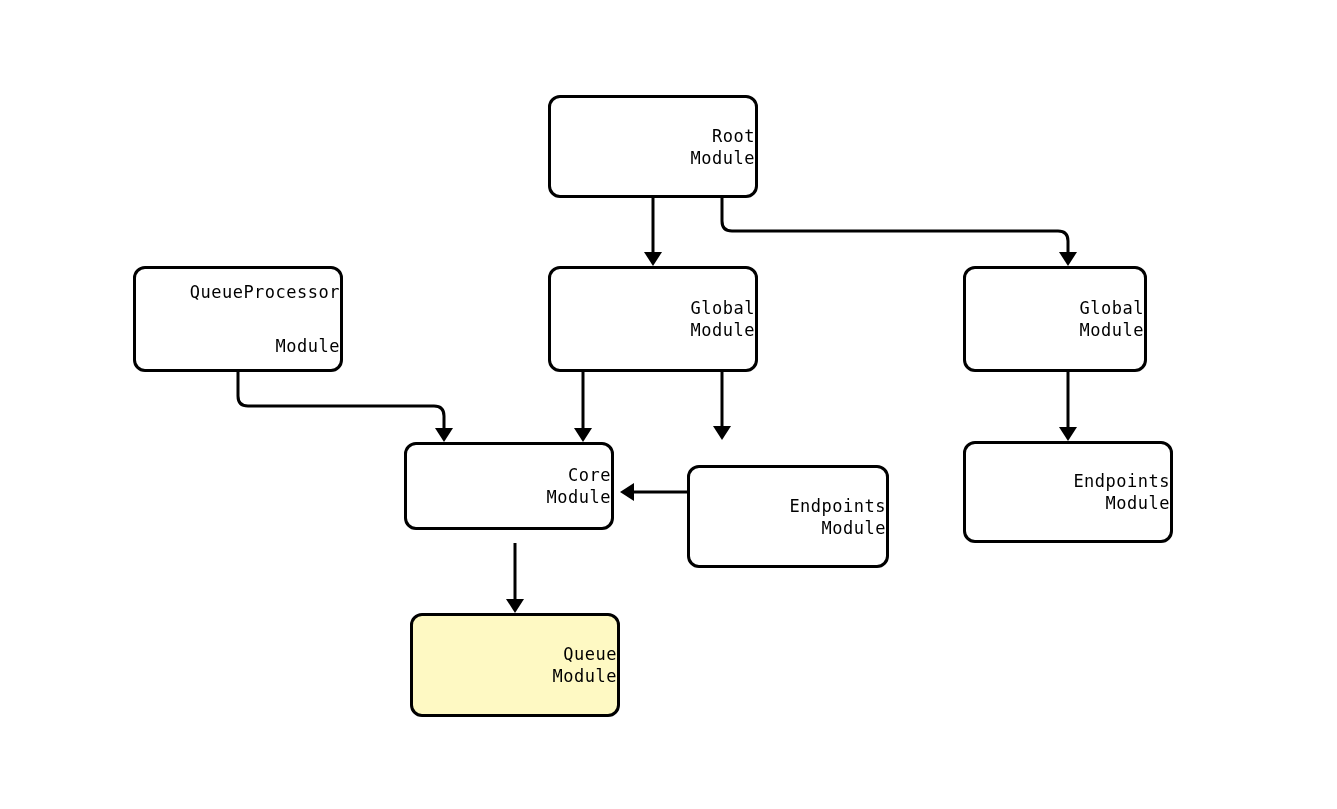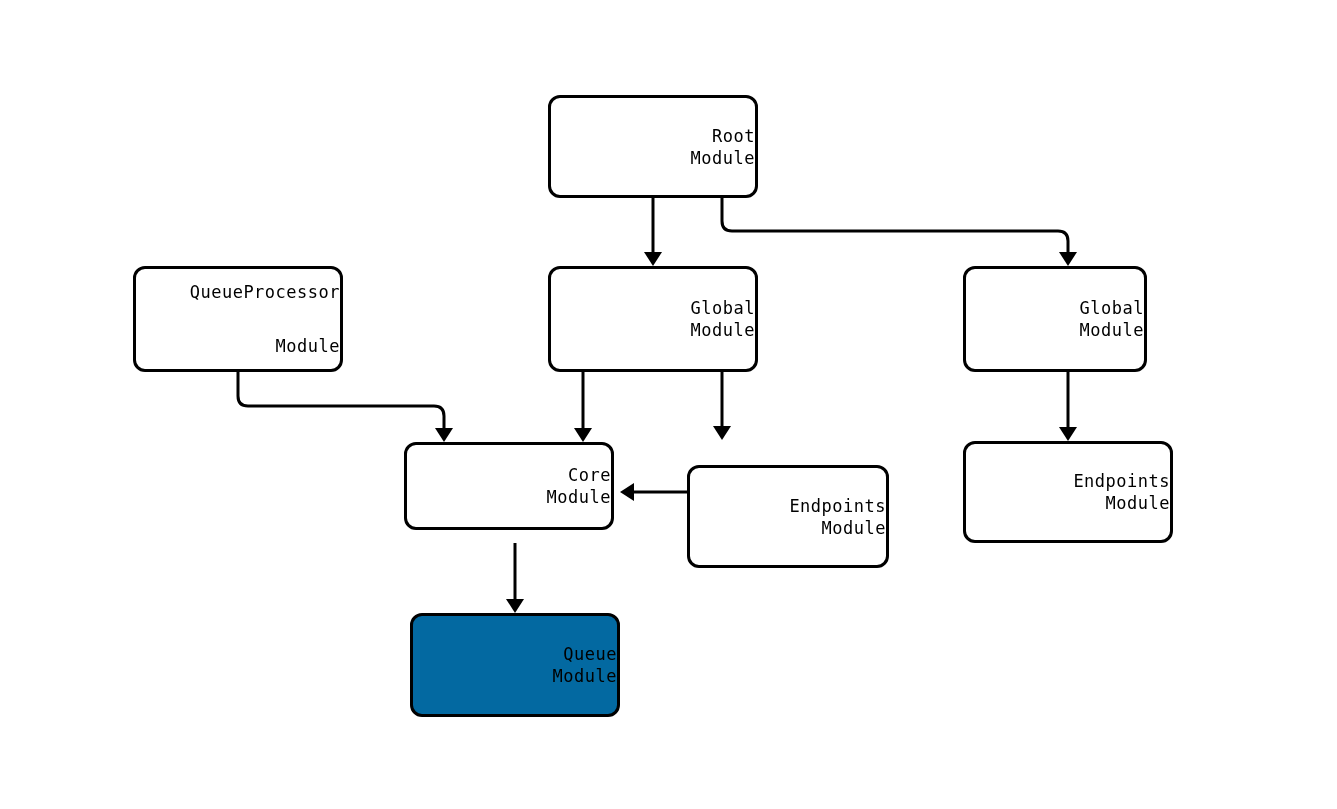--- a/index.html
+++ b/index.html
@@ -95,19 +95,19 @@
         <div class="node-line">Module</div>
       </div>
       <div class="node" style="left: 687px; top: 440px; width: 202px; height: 103px; border-color: rgb(0, 0, 0); background: rgb(255, 255, 255); margin-top: 25px;">
         <div class="node-line">Endpoints</div>
         <div class="node-line">Module</div>
       </div>
       <div class="node" style="left: 963px; top: 441px; width: 210px; height: 102px; border-color: rgb(0, 0, 0); background: rgb(255, 255, 255);">
         <div class="node-line">Endpoints</div>
         <div class="node-line">Module</div>
       </div>
-      <div class="node" style="left: 410px; top: 613px; width: 210px; height: 104px; border-color: rgb(0, 0, 0); background: #0369a1;">
+      <div class="node" style="left: 410px; top: 613px; width: 210px; height: 104px; border-color: rgb(0, 0, 0); background: #fef9c3;">
         <div class="node-line">Queue</div>
         <div class="node-line">Module</div>
       </div>
     </div>
 
 </div>
 
 </body></html>

